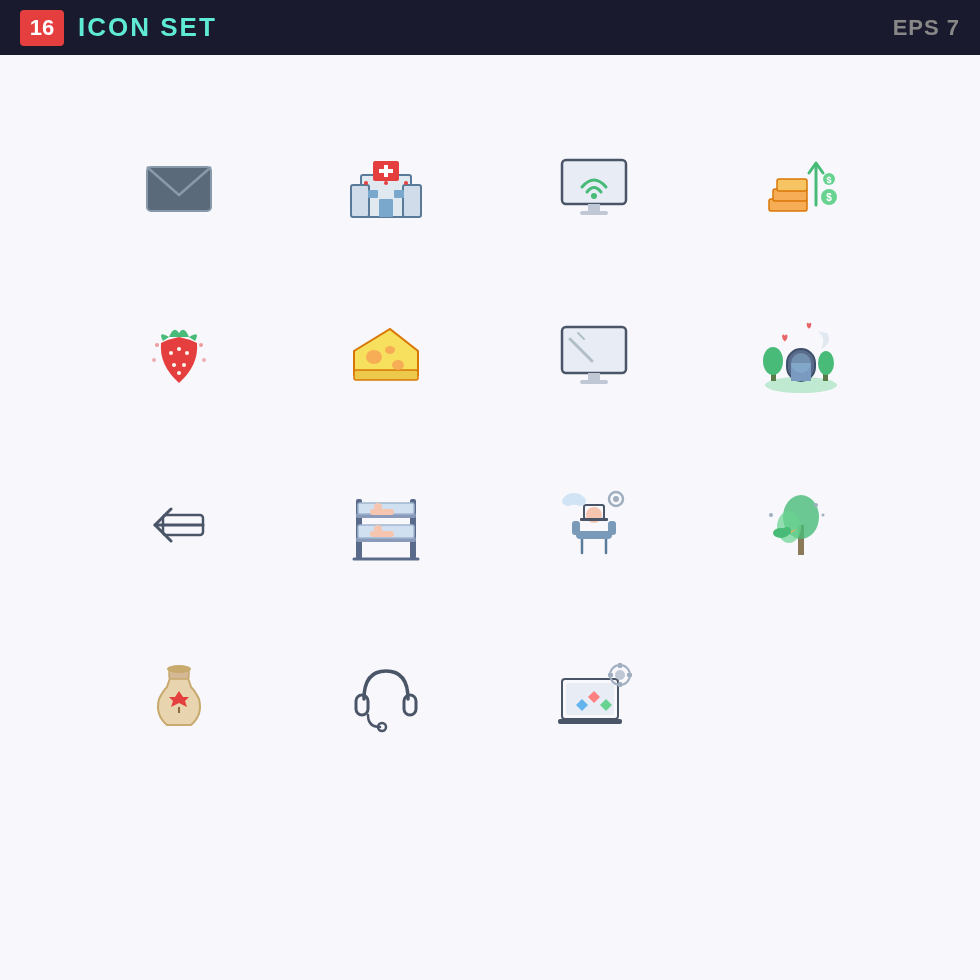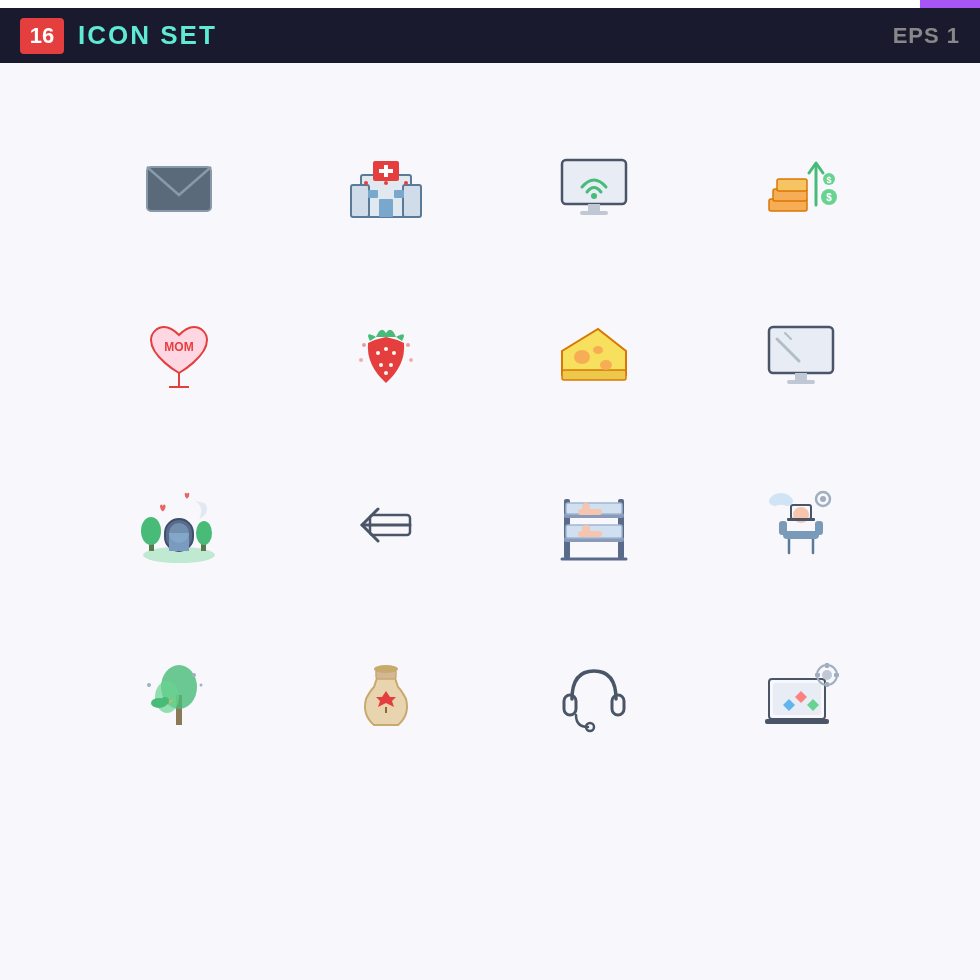--- a/index.html
+++ b/index.html
@@ -76,21 +76,20 @@
       position: absolute;
       top: 0;
       left: 0;
       right: 0;
       height: 55px;
       background: #1a1a2e;
       display: flex;
       align-items: center;
       padding: 0 20px;
       z-index: 10;
-      margin-top: 8px;
     }
     .header-badge {
       background: #e53e3e;
       color: white;
       font-size: 22px;
       font-weight: bold;
       width: 44px;
       height: 36px;
       display: flex;
       align-items: center;
@@ -154,21 +153,21 @@
 
   <div class="purple-shape-top-right"></div>
   <div class="purple-shape-bottom-left"></div>
   <div class="gray-shape-left"></div>
   <div class="gray-shape-bottom"></div>
   <div class="purple-circle-bottom-right"></div>
 
   <div class="header">
     <div class="header-badge">16</div>
     <div class="header-title">ICON SET</div>
-    <div class="header-eps">EPS 1</div>
+    <div class="header-eps">EPS 7</div>
   </div>
 
   <div class="main-content">
     <div class="icon-grid">
 
       <div class="icon-cell">
         <svg class="icon" viewBox="0 0 80 80">
           <rect x="8" y="22" width="64" height="44" rx="4" fill="#5a6a7a"></rect>
           <rect x="8" y="22" width="64" height="44" rx="4" fill="none" stroke="#8899aa" stroke-width="2"></rect>
           <polyline points="8,22 40,50 72,22" fill="none" stroke="#8899aa" stroke-width="2.5"></polyline>
@@ -223,31 +222,20 @@
           <line x1="55" y1="60" x2="55" y2="20" stroke="#48bb78" stroke-width="3" stroke-linecap="round"></line>
           <polyline points="48,28 55,18 62,28" fill="none" stroke="#48bb78" stroke-width="3" stroke-linecap="round" stroke-linejoin="round"></polyline>
 
           <circle cx="68" cy="52" r="8" fill="#68d391"></circle>
           <text x="68" y="56" text-anchor="middle" fill="white" font-size="10" font-weight="bold">$</text>
           <circle cx="68" cy="34" r="6" fill="#68d391"></circle>
           <text x="68" y="38" text-anchor="middle" fill="white" font-size="9" font-weight="bold">$</text>
         </svg>
       </div>
 
-      <div class="icon-cell">
-        <svg class="icon" viewBox="0 0 80 80">
-
-          <path d="M40,58 C40,58 12,42 12,25 C12,18 18,12 25,12 C30,12 35,15 40,20 C45,15 50,12 55,12 C62,12 68,18 68,25 C68,42 40,58 40,58Z" fill="#fed7e2" stroke="#e53e3e" stroke-width="2"></path>
-
-          <text x="40" y="36" text-anchor="middle" fill="#e53e3e" font-size="12" font-weight="bold">MOM</text>
-
-          <line x1="40" y1="58" x2="40" y2="72" stroke="#e53e3e" stroke-width="2"></line>
-          <line x1="30" y1="72" x2="50" y2="72" stroke="#e53e3e" stroke-width="2"></line>
-        </svg>
-      </div>
 
       <div class="icon-cell">
         <svg class="icon" viewBox="0 0 80 80">
 
           <path d="M30,22 Q35,10 40,18 Q45,10 50,22" fill="#48bb78"></path>
           <path d="M24,26 Q18,15 30,22" fill="#48bb78"></path>
           <path d="M56,26 Q62,15 50,22" fill="#48bb78"></path>
 
           <path d="M22,28 Q20,50 40,68 Q60,50 58,28 Q50,24 40,22 Q30,24 22,28Z" fill="#e53e3e"></path>
 

